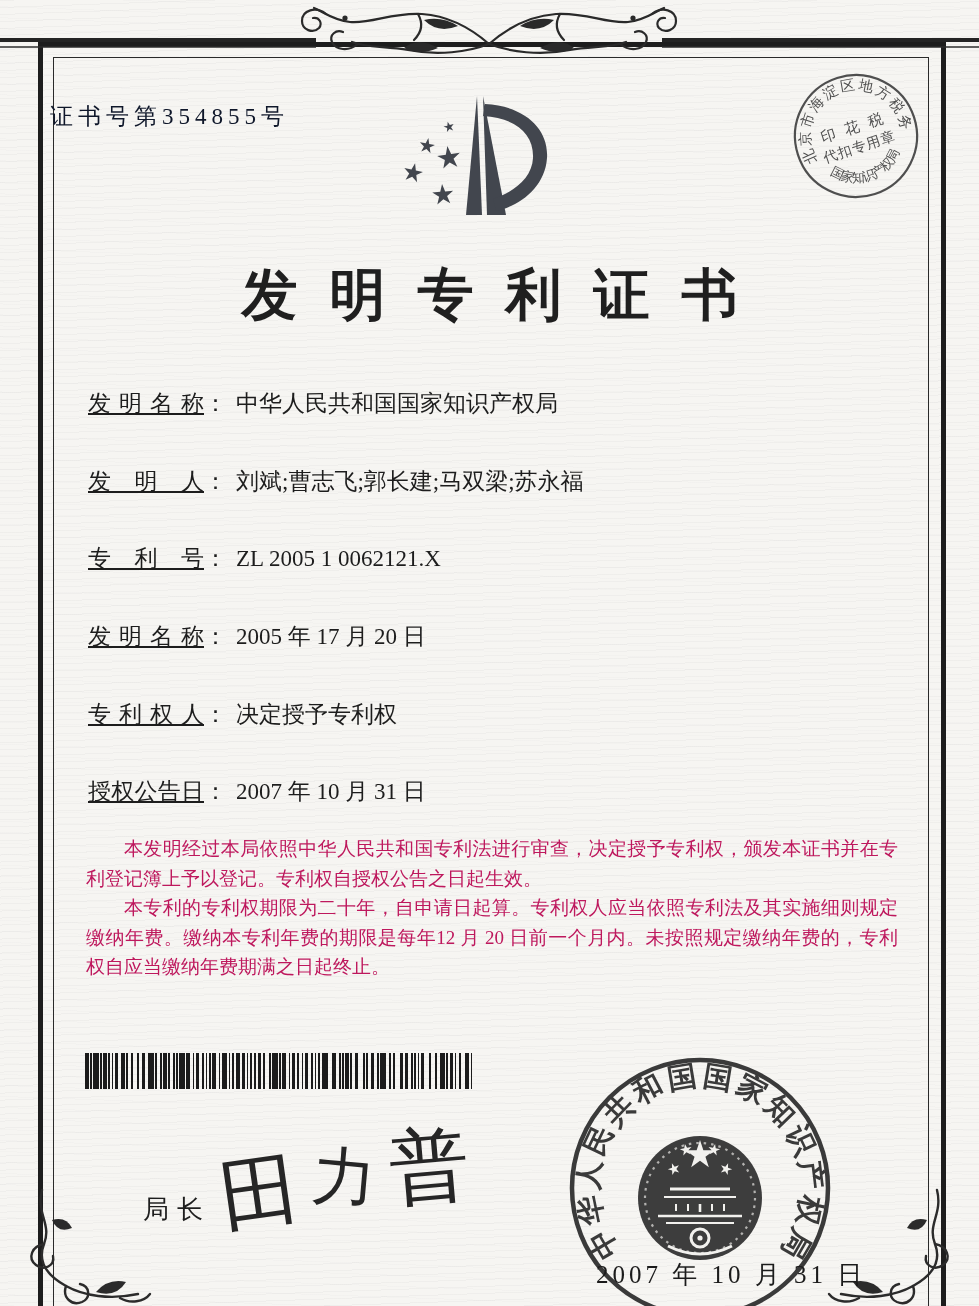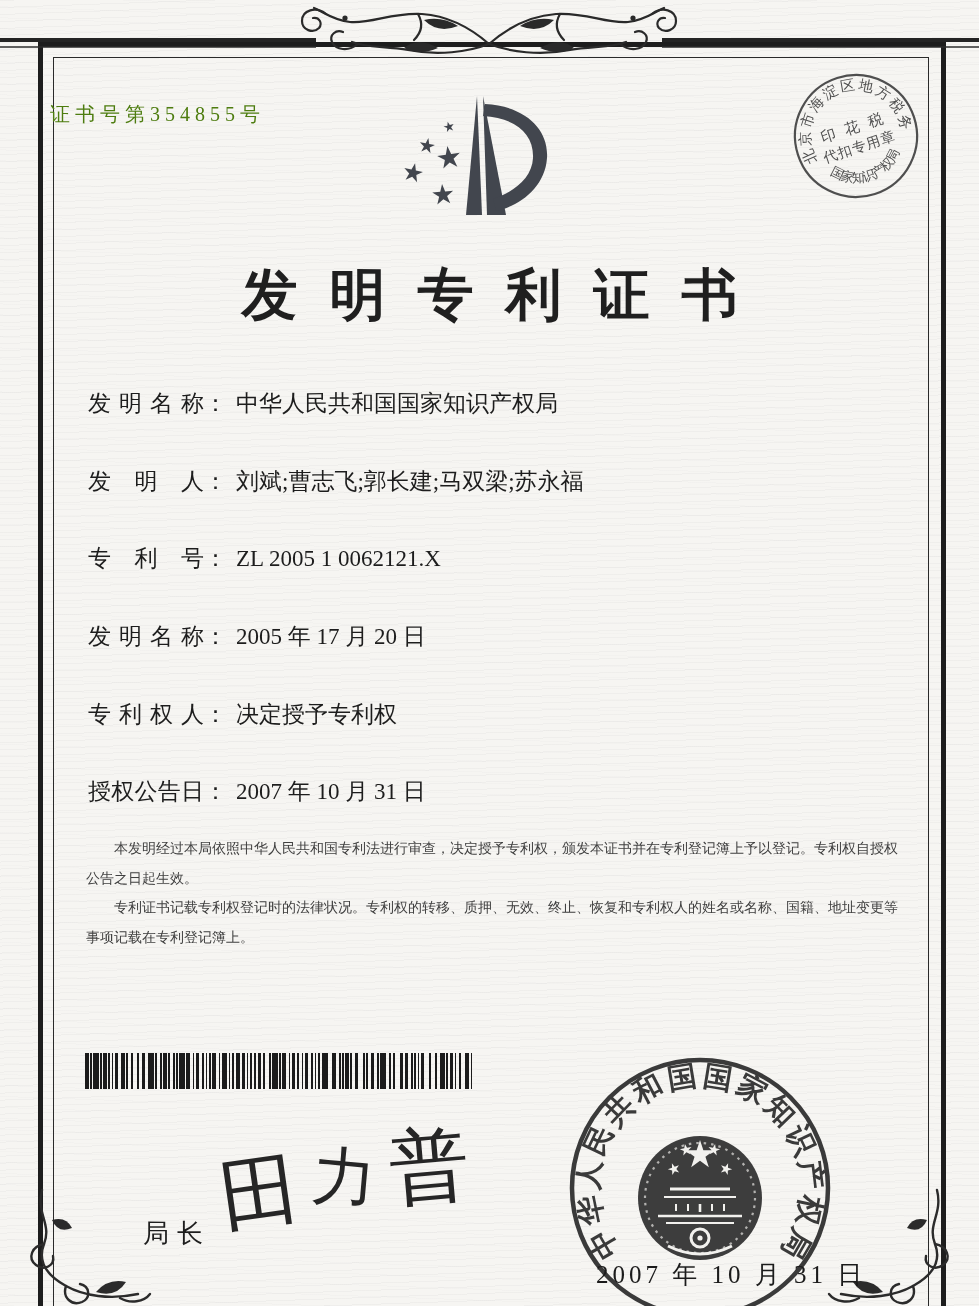--- a/index.html
+++ b/index.html
@@ -13,35 +13,35 @@
   body::before{
     content:"";position:absolute;inset:0;pointer-events:none;z-index:0;
     background:
       repeating-linear-gradient(178deg, rgba(110,110,118,.05) 0 1px, transparent 1px 7px),
       repeating-linear-gradient(2deg, rgba(140,140,150,.03) 0 1px, transparent 1px 11px);
   }
   .abs{position:absolute;}
   
   .frame-outer{left:38px;top:42px;width:898px;height:1400px;border:5px solid #1d1d1d;}
   .frame-inner{left:53px;top:57px;width:874px;height:1400px;border:1.5px solid #2a2a2a;}
-  .cert-number{left:50px;top:101px;font-size:20px;letter-spacing:5px;color:#4d7c0f;}
+  .cert-number{left:50px;top:101px;font-size:23px;letter-spacing:5px;color:#0f172a;}
   .title{
     left:0;top:258px;width:979px;text-align:center;
     font-size:56px;font-weight:bold;letter-spacing:32px;text-indent:32px;color:#1f1f1f;
   }
   .field-row{left:88px;width:820px;font-size:23px;color:#1d1d1d;white-space:nowrap;}
-  .field-label{display:inline-block;width:116px;text-align:justify;text-align-last:justify;vertical-align:bottom;}
+  .field-label{display:inline-block;width:116px;text-align:justify;text-align-last:justify;vertical-align:bottom;text-decoration:underline;}
   .field-colon{display:inline-block;}
   .field-value{margin-left:9px;}
   .row-0{top:388px;} .row-1{top:466px;} .row-2{top:543px;} .row-3{top:621px;} .row-4{top:699px;} .row-5{top:776px;}
-  .paras{left:86px;top:834px;width:812px;font-size:14px;line-height:29.6px;text-align:justify;color:#404040;}
+  .paras{left:86px;top:834px;width:812px;font-size:19px;line-height:29.6px;text-align:justify;color:#be185d;}
   .paras p{margin:0;text-indent:2em;}
   .barcode{left:85px;top:1053px;width:508px;height:36px;display:flex;align-items:stretch;}
   .barcode i{display:block;background:#1b1b1b;height:100%;}
-  .signer{left:143px;top:1192px;font-size:26px;letter-spacing:8px;color:#1e1e1e;margin-top:24px;}
+  .signer{left:143px;top:1192px;font-size:26px;letter-spacing:8px;color:#1e1e1e;}
   .signature{
     left:218px;top:1122px;font-size:80px;color:#262626;
     letter-spacing:14px;white-space:nowrap;transform:rotate(-2deg);
   }
   .signature .s0{display:inline-block;transform:rotate(-6deg) translateY(14px);}
   .signature .s1{display:inline-block;font-size:64px;transform:rotate(7deg) translateY(-2px);}
   .signature .s2{display:inline-block;transform:rotate(-3deg) translateY(-6px);}
   .issue-date{left:596px;top:1258px;font-size:25px;letter-spacing:4px;color:#1b1b1b;z-index:5;}
   svg{overflow:visible;}
   .svg-abs{position:absolute;z-index:2;}
@@ -125,21 +125,21 @@
 </div>
 <div class="abs field-row row-4">
   <span class="field-label">专利权人</span><span class="field-colon">：</span><span class="field-value">决定授予专利权</span>
 </div>
 <div class="abs field-row row-5">
   <span class="field-label">授权公告日</span><span class="field-colon">：</span><span class="field-value">2007 年 10 月 31 日</span>
 </div>
 
 <div class="abs paras">
   <p>本发明经过本局依照中华人民共和国专利法进行审查，决定授予专利权，颁发本证书并在专利登记簿上予以登记。专利权自授权公告之日起生效。</p>
-  <p>专利证书记载专利权登记时的法律状况。专利权的转移、质押、无效、终止、恢复和专利权人的姓名或名称、国籍、地址变更等事项记载在专利登记簿上。</p>
+  <p>本专利的专利权期限为二十年，自申请日起算。专利权人应当依照专利法及其实施细则规定缴纳年费。缴纳本专利年费的期限是每年12 月 20 日前一个月内。未按照规定缴纳年费的，专利权自应当缴纳年费期满之日起终止。</p>
 </div>
 
 <div class="abs barcode">
     <i style="width: 3.6px; margin-right: 1.45px;"></i>
     <i style="width: 1.8px; margin-right: 1.45px;"></i>
     <i style="width: 5.4px; margin-right: 1.45px;"></i>
     <i style="width: 1.8px; margin-right: 1.45px;"></i>
     <i style="width: 3.6px; margin-right: 1.45px;"></i>
     <i style="width: 1.8px; margin-right: 1.45px;"></i>
     <i style="width: 1.8px; margin-right: 1.45px;"></i>

